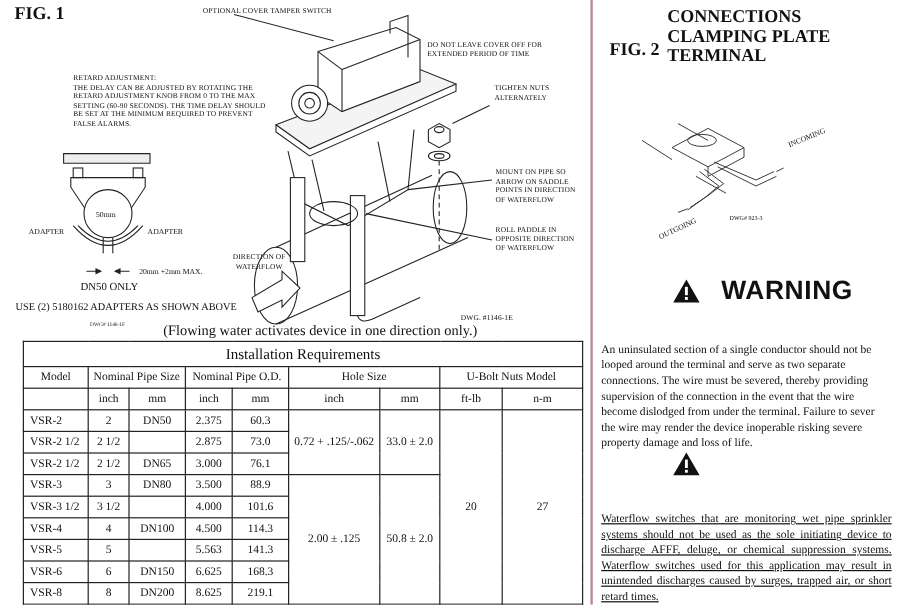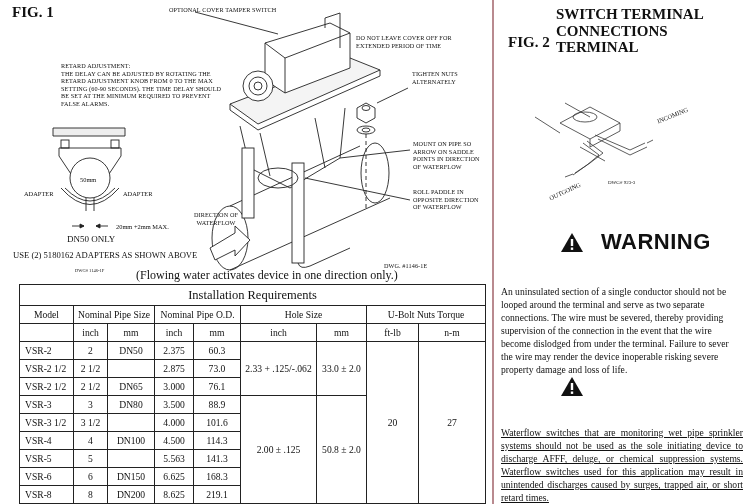--- a/index.html
+++ b/index.html
@@ -132,40 +132,40 @@
   </colgroup>
   <tbody>
       <tr>
         <td class="title" colspan="9">Installation Requirements</td>
       </tr>
   <tr>
     <td>Model</td>
     <td colspan="2">Nominal Pipe Size</td>
     <td colspan="2">Nominal Pipe O.D.</td>
     <td colspan="2">Hole Size</td>
-    <td colspan="2">U-Bolt Nuts Torque</td>
+    <td colspan="2">U-Bolt Nuts Model</td>
   </tr>
   <tr>
     <td></td>
     <td>inch</td>
     <td>mm</td>
     <td>inch</td>
     <td>mm</td>
     <td>inch</td>
     <td>mm</td>
     <td>ft-lb</td>
     <td>n-m</td>
   </tr>
   <tr>
     <td class="l">VSR-2</td>
     <td>2</td>
     <td>DN50</td>
     <td>2.375</td>
     <td>60.3</td>
-    <td rowspan="3">2.33 + .125/-.062</td>
+    <td rowspan="3">0.72 + .125/-.062</td>
     <td rowspan="3">33.0 ± 2.0</td>
     <td rowspan="9">20</td>
     <td rowspan="9">27</td>
   </tr>
   <tr>
     <td class="l">VSR-2 1/2</td>
     <td>2 1/2</td>
     <td></td>
     <td>2.875</td>
     <td>73.0</td>
@@ -221,22 +221,22 @@
     <td>8.625</td>
     <td>219.1</td>
   </tr>
 </tbody>
   </table>
 
 <div class="divider"></div>
 
 <div class="abs fig2-title" style="left:508px;top:6px;margin-top:28px;">FIG. 2</div>
 <div class="abs fig2-title" style="left:556px;top:6px;">
-  <div>SWITCH TERMINAL</div>
   <div>CONNECTIONS</div>
+  <div>CLAMPING PLATE</div>
   <div>TERMINAL</div>
 </div>
 <svg class="abs" style="left:535px;top:95px;" width="150" height="105" viewBox="0 0 150 105" fill="none" stroke="#333" stroke-width="0.8">
   <line x1="0" y1="22" x2="25" y2="38"></line>
   <line x1="30" y1="8" x2="55" y2="22"></line>
   <path d="M25 28 L55 12 L85 28 L55 44 Z"></path>
   <ellipse cx="50" cy="22" rx="12" ry="5"></ellipse>
   <path d="M55 44 L55 52 L85 36 L85 28"></path>
   <path d="M45 52 L70 66"></path>
   <path d="M60 40 L95 55 L110 48"></path>

